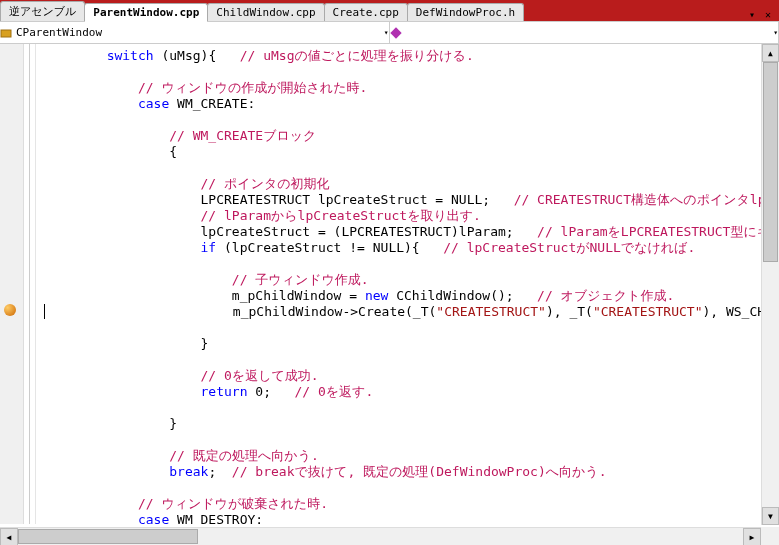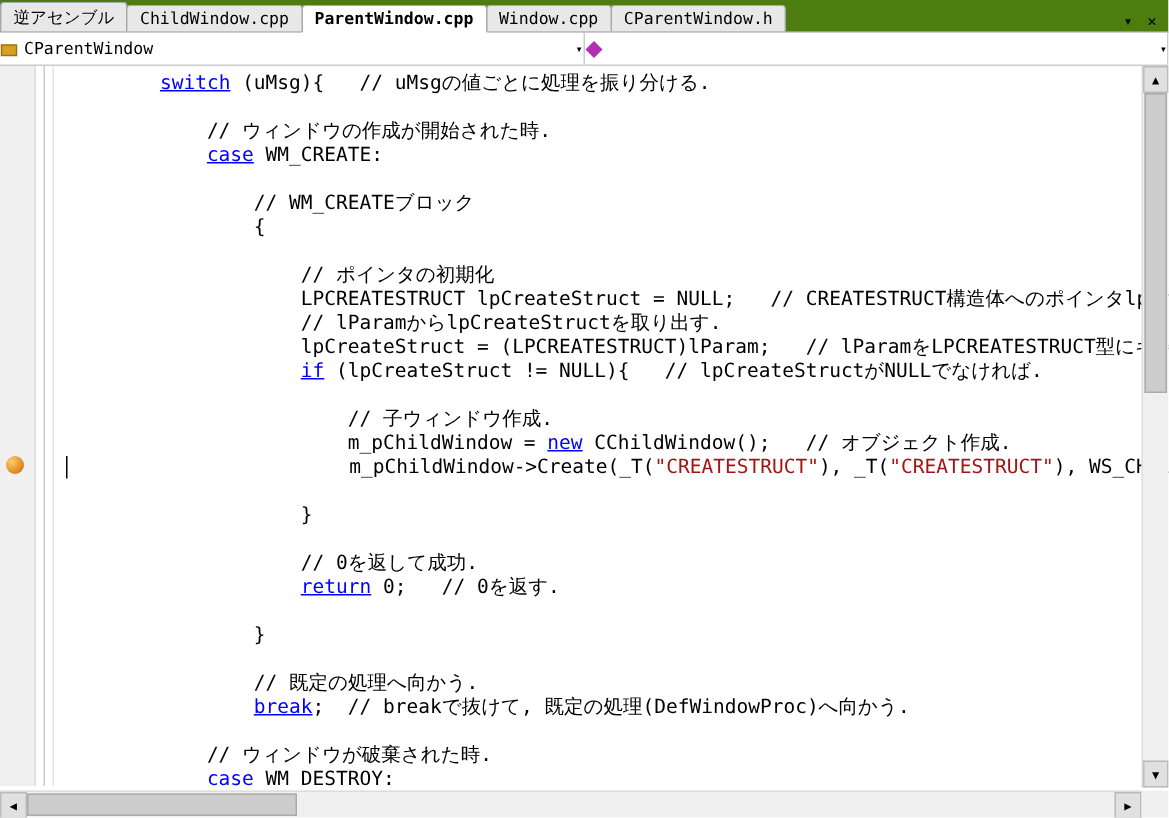--- a/index.html
+++ b/index.html
@@ -1,51 +1,51 @@
 <!DOCTYPE html>
 <html><head>
 <meta charset="utf-8">
 <style>
 * { margin: 0; padding: 0; box-sizing: border-box; }
 body { font-family: "MS Gothic", "Consolas", monospace; font-size: 12px; background: #fff; width: 779px; height: 545px; overflow: hidden; position: relative; }
-.tabs { display: flex; background: #4d7c0f; border-bottom: 1px solid #ccc; height: 22px; align-items: flex-end; }
+.tabs { display: flex; background: #b91c1c; border-bottom: 1px solid #ccc; height: 22px; align-items: flex-end; }
 .tab { padding: 2px 8px; border: 1px solid #aaa; border-bottom: none; margin-right: -1px; background: #e8e8e8; font-size: 11px; cursor: pointer; border-radius: 3px 3px 0 0; white-space: nowrap; }
 .tab.active { background: #fff; font-weight: bold; border-bottom: 1px solid #fff; position: relative; top: 1px; }
 .tab-controls { margin-left: auto; display: flex; gap: 2px; padding-right: 4px; }
 .tab-ctrl { width: 14px; height: 14px; display: flex; align-items: center; justify-content: center; cursor: pointer; font-size: 10px; }
 .dropdowns { display: flex; height: 22px; border-bottom: 1px solid #ccc; }
 .dd { flex: 1; display: flex; align-items: center; padding: 0 0; border-right: 1px solid #ccc; font-size: 11px; }
 .dd-icon { width: 12px; height: 12px; margin-right: 4px; display: inline-flex; align-items: center; justify-content: center; }
 .dd-arrow { margin-left: auto; font-size: 8px; }
 .editor-wrap { display: flex; height: 480px; position: relative; }
 .gutter { width: 24px; background: #f0f0f0; border-right: 1px solid #ddd; position: relative; }
 .breakpoint { position: absolute; left: 4px; width: 12px; height: 12px; border-radius: 50%; background: radial-gradient(circle at 30% 30%, #ffcc66, #cc6600); }
 .fold-bar { width: 12px; background: #fff; border-right: 1px solid #e5e5e5; position: relative; }
 .fold-line { position: absolute; left: 5px; top: 0; bottom: 0; width: 1px; background: #ccc; }
 .code { flex: 1; padding: 4px 0 0 8px; font-family: "MS Gothic", monospace; font-size: 13px; line-height: 16px; white-space: pre; overflow: hidden; }
-.kw { color: #0000ff; text-decoration: underline; }
-.cm { color: #000000; }
+.kw { color: #0000ff; }
+.cm { color: #be185d; }
 .str { color: #a31515; }
 .cursor { border-left: 1px solid #000; }
 .scrollbar-v { position: absolute; right: 0; top: 44px; bottom: 20px; width: 18px; background: #f0f0f0; border-left: 1px solid #ddd; }
 .sb-btn { height: 18px; background: #e0e0e0; border: 1px solid #bbb; display: flex; align-items: center; justify-content: center; font-size: 8px; }
 .sb-thumb-v { position: absolute; top: 18px; left: 1px; right: 1px; height: 200px; background: #cdcdcd; border: 1px solid #aaa; }
 .scrollbar-h { position: absolute; left: 0; right: 18px; bottom: 0; height: 18px; background: #f0f0f0; border-top: 1px solid #ddd; display: flex; }
 .sb-thumb-h { position: absolute; left: 18px; top: 1px; bottom: 1px; width: 180px; background: #cdcdcd; border: 1px solid #aaa; }
 .sb-corner { position: absolute; right: 0; bottom: 0; width: 18px; height: 18px; background: #f0f0f0; }
 </style>
 </head>
 <body>
 
 <div class="tabs">
   <div class="tab">逆アセンブル</div>
+  <div class="tab active">ParentWindow.cpp</div>
   <div class="tab">ChildWindow.cpp</div>
-  <div class="tab active">ParentWindow.cpp</div>
-  <div class="tab">Window.cpp</div>
-  <div class="tab">CParentWindow.h</div>
+  <div class="tab">Create.cpp</div>
+  <div class="tab">DefWindowProc.h</div>
   <div class="tab-controls">
     <div class="tab-ctrl">▾</div>
     <div class="tab-ctrl">✕</div>
   </div>
 </div>
 
 <div class="dropdowns">
   <div class="dd">
     <span class="dd-icon">
         <svg width="12" height="12">

